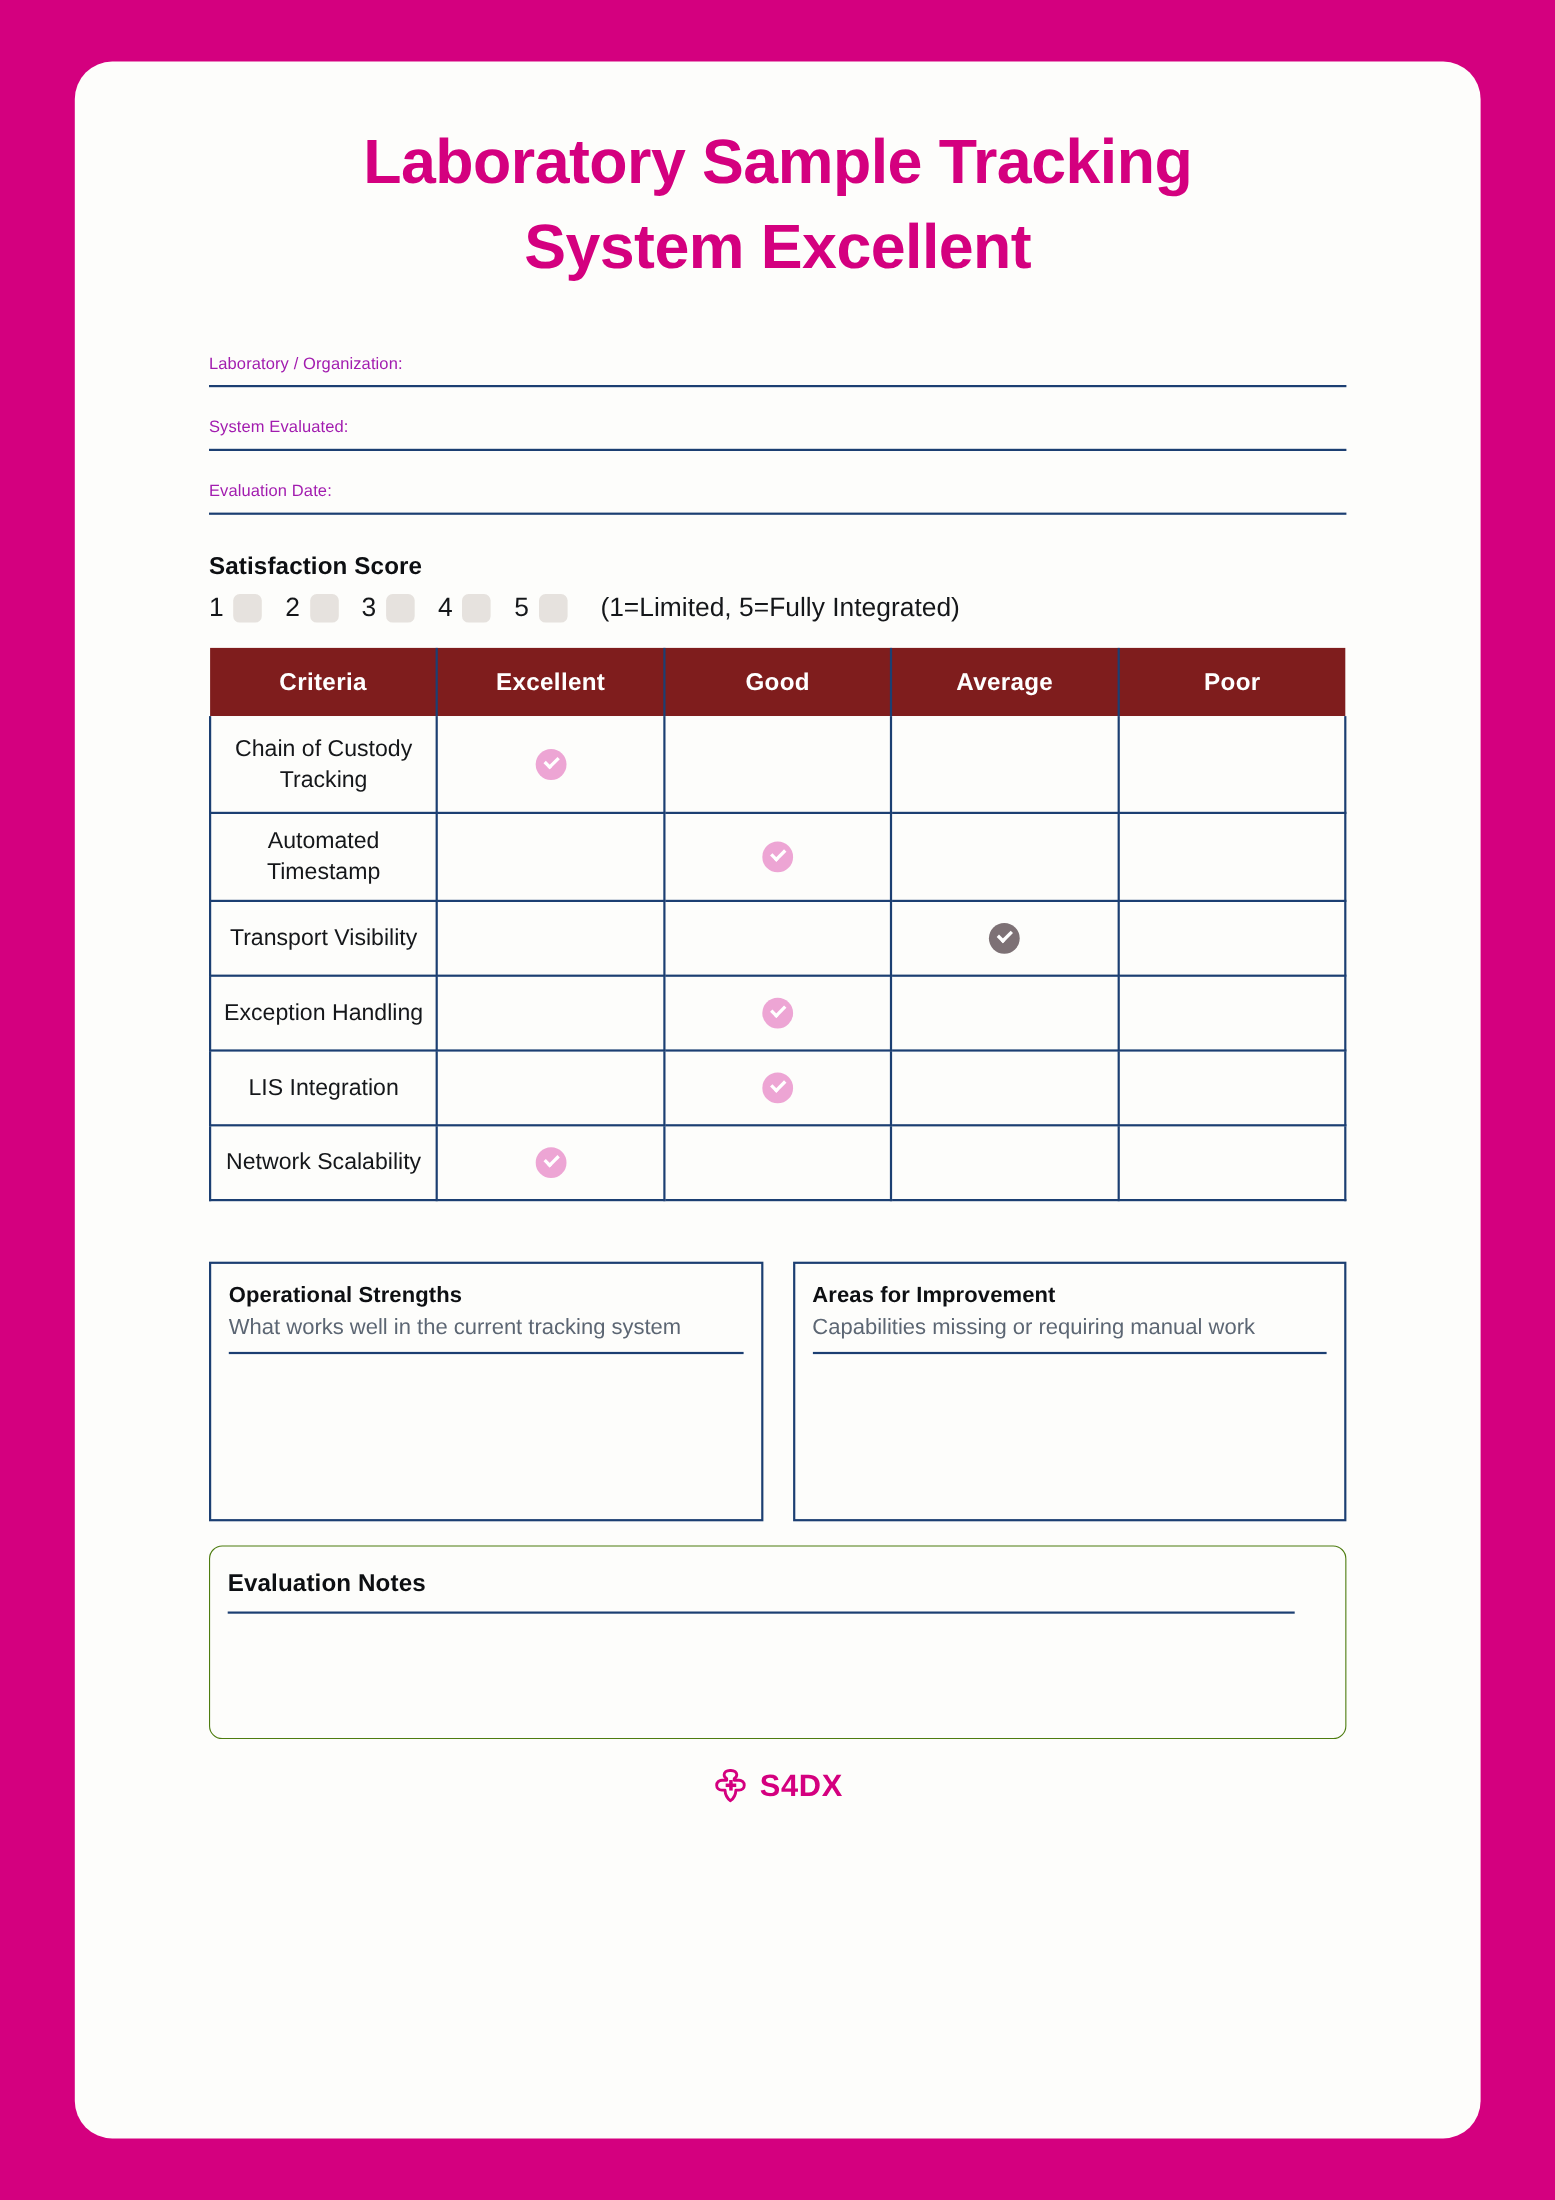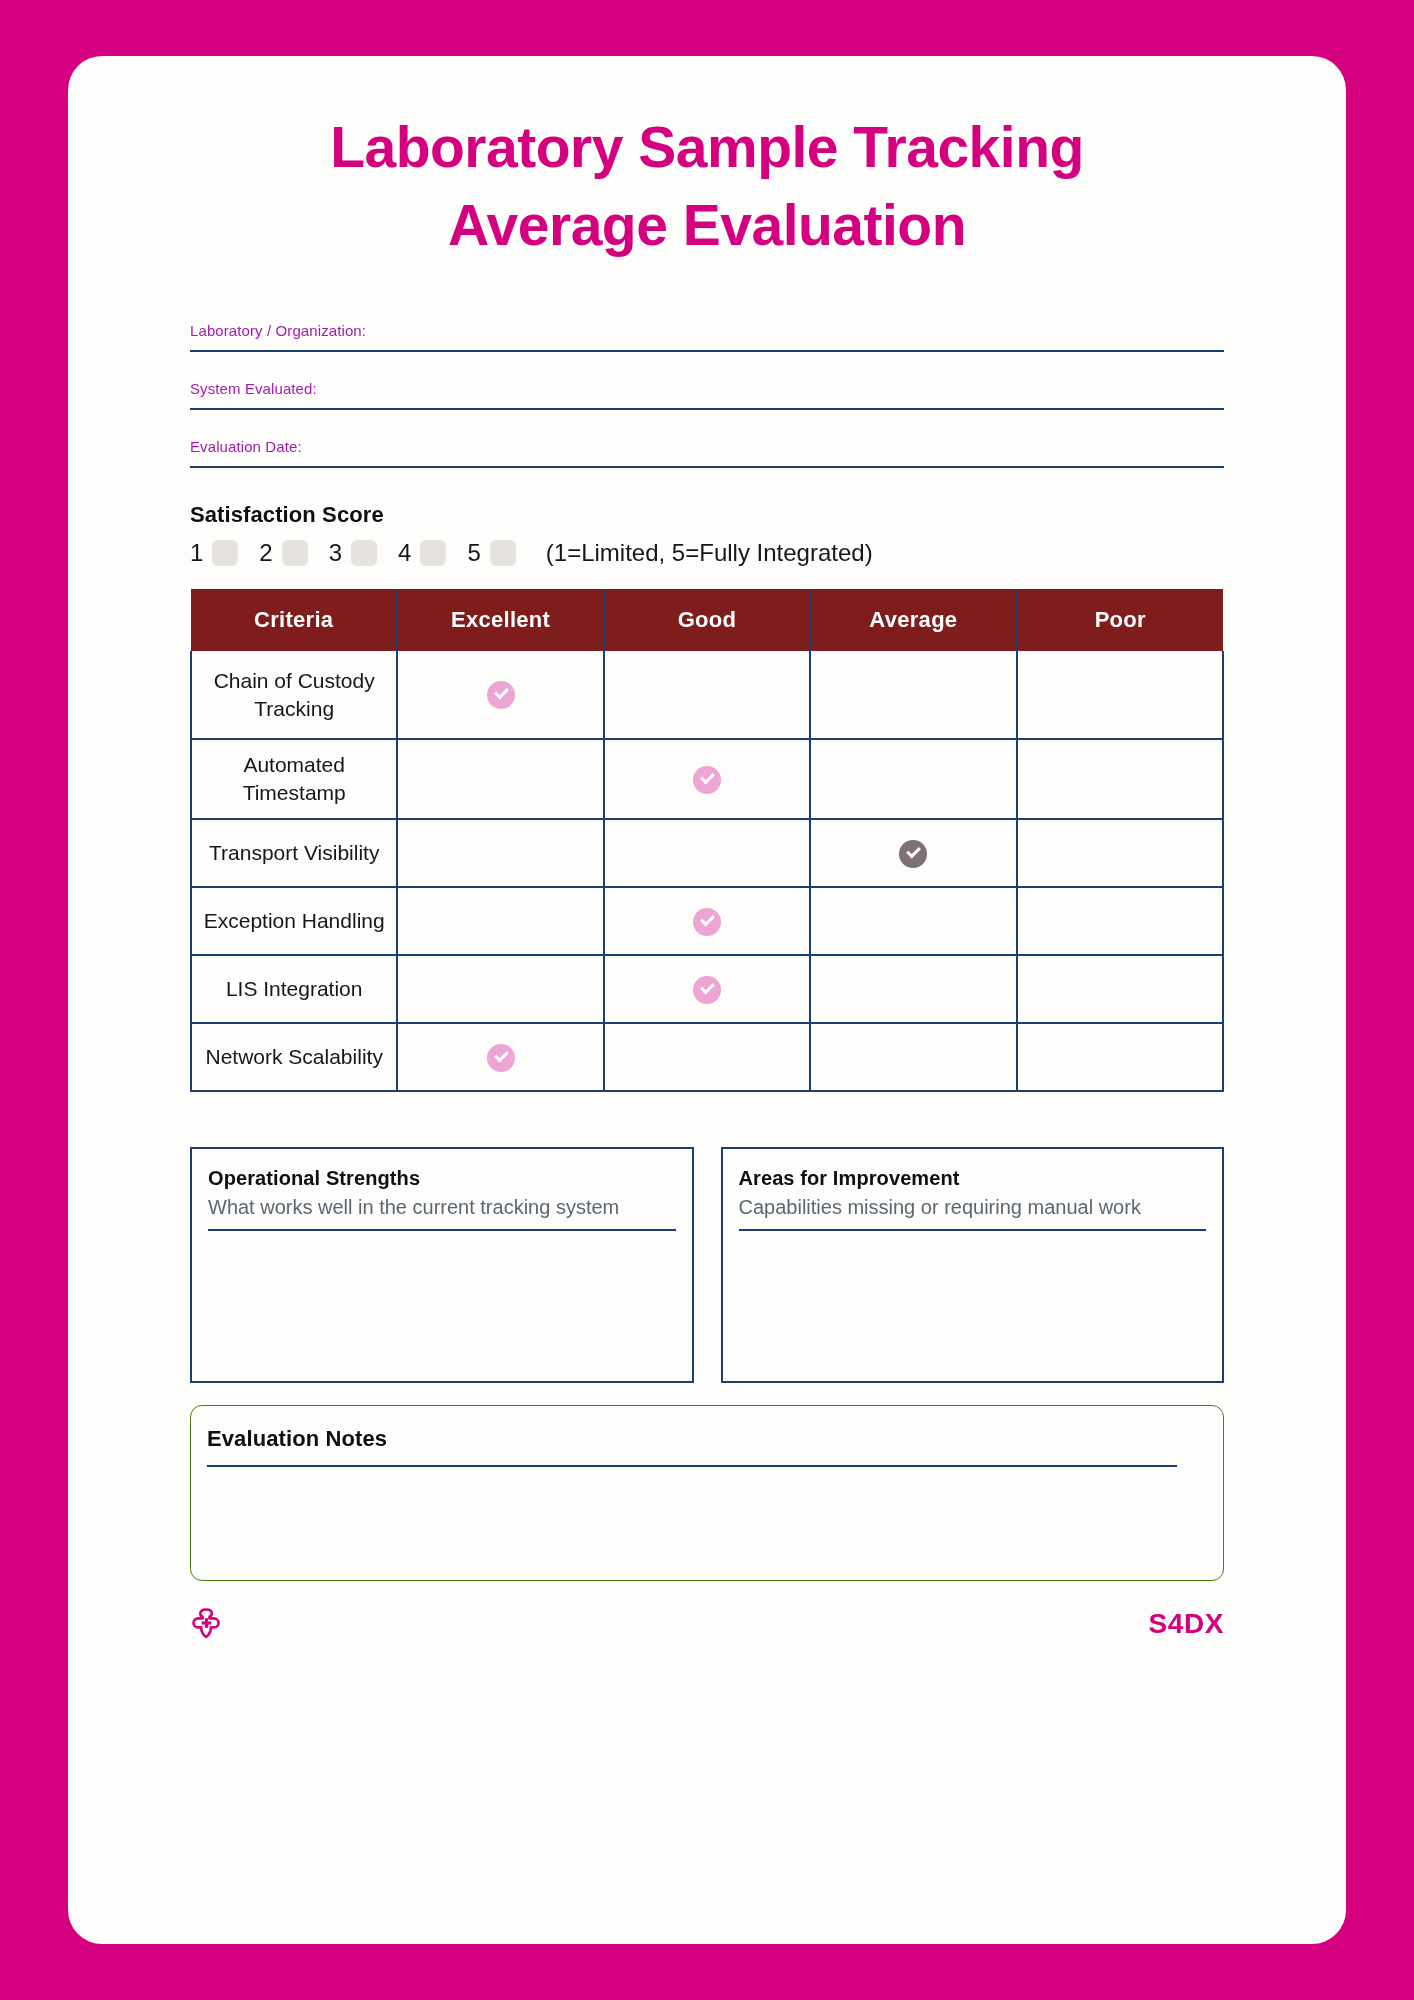--- a/index.html
+++ b/index.html
@@ -189,21 +189,21 @@
     height: 2px;
     background: #1c3f72;
     width: 97%;
   }
 
   
   .footer {
     margin-top: 26px;
     display: flex;
     align-items: center;
-    justify-content: space-between;
+    justify-content: center;
     gap: 10px;
   }
   .logo-mark {
     width: 33px;
     height: 33px;
     position: relative;
   }
   .logo-text {
     font-family: "Liberation Sans Narrow", "Liberation Sans", sans-serif;
     font-weight: bold;
@@ -212,21 +212,21 @@
     letter-spacing: 0.6px;
   }
 </style>
 </head>
 <body>
 
 <div class="page">
 
   <div class="title-block">
     <div class="title-line">Laboratory Sample Tracking</div>
-    <div class="title-line">Average Evaluation</div>
+    <div class="title-line">System Excellent</div>
   </div>
 
   <div class="fields">
     <div class="field">
       <div class="field-label">Laboratory / Organization:</div>
       <div class="field-rule"></div>
     </div>
     <div class="field">
       <div class="field-label">System Evaluated:</div>
       <div class="field-rule"></div>

